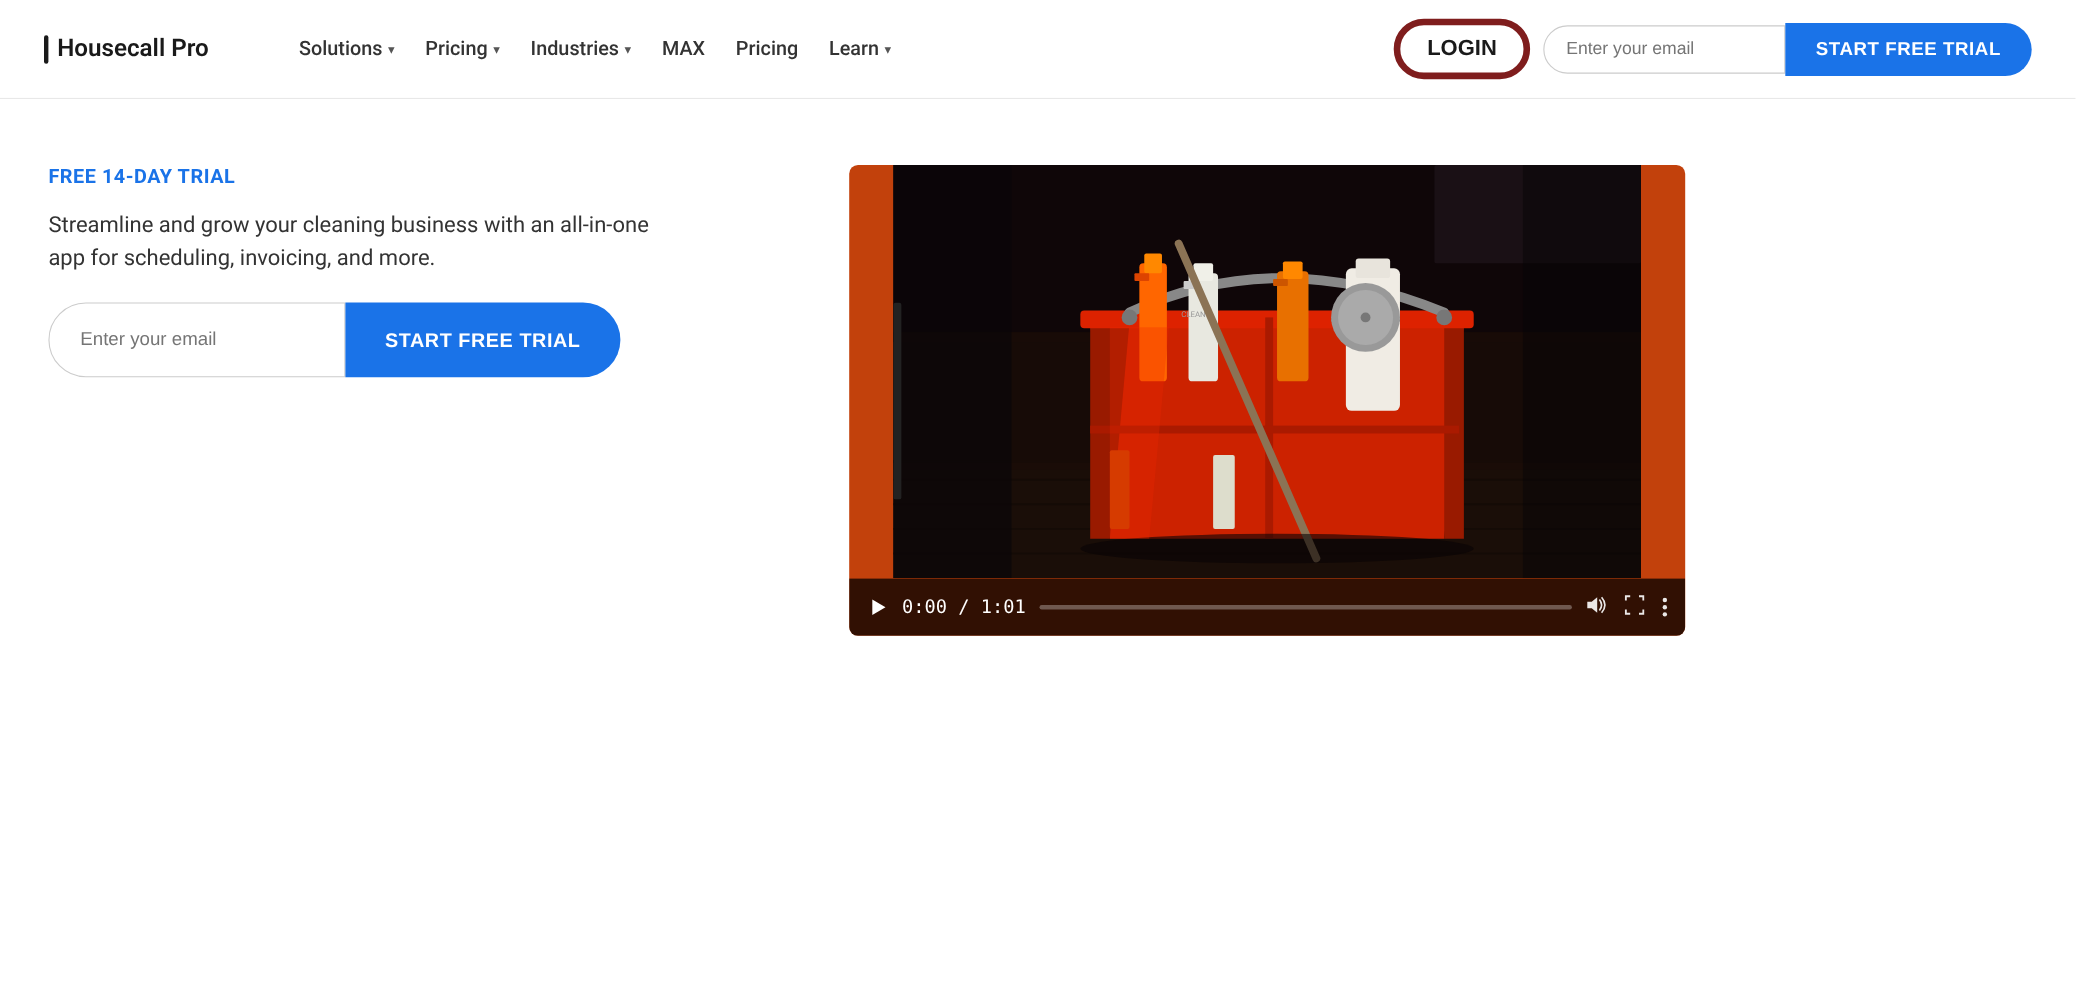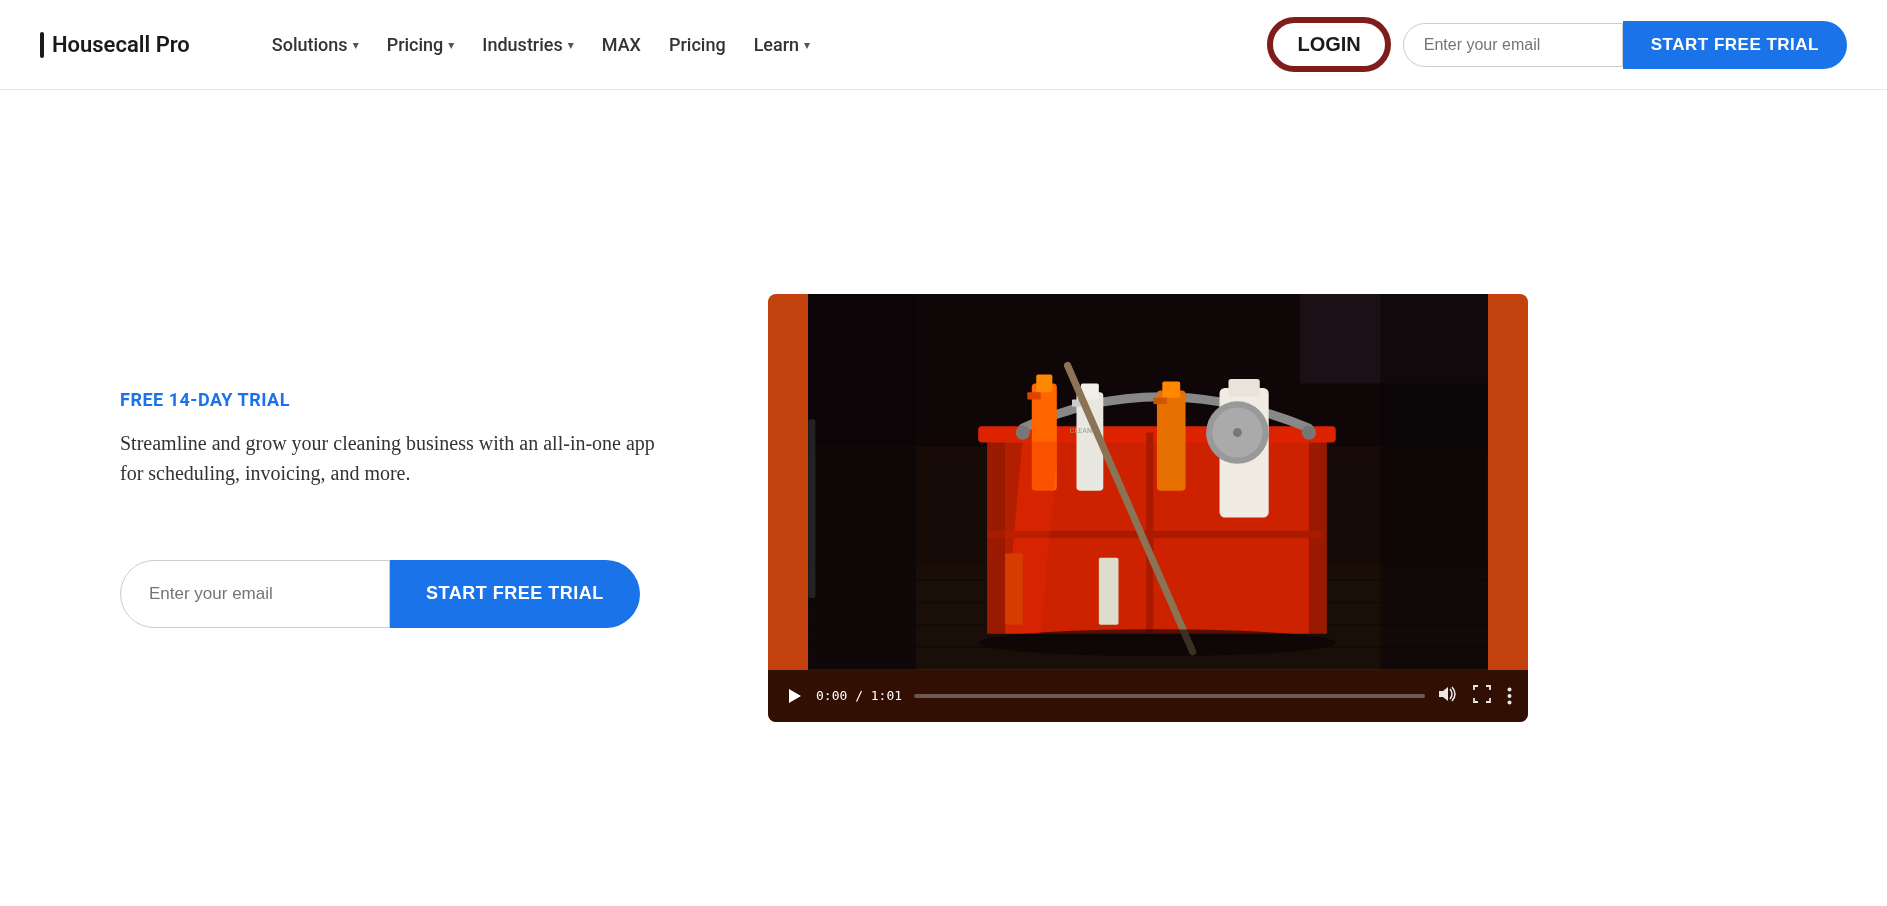--- a/index.html
+++ b/index.html
@@ -112,22 +112,22 @@
     }
 
     .nav-email-group {
       display: flex;
       align-items: center;
     }
 
     
     .hero {
       display: flex;
-      align-items: center;
-      padding: 60px 80px 40px 120px;
+      padding: 60px 80px 40px 44px;
+      gap: 80px;
       min-height: calc(906px - 90px);
     }
 
     .hero-left {
       flex: 0 0 auto;
       width: 620px;
     }
 
     .free-trial-badge {
       font-size: 18px;
@@ -145,23 +145,22 @@
       line-height: 1.1;
       margin-bottom: 28px;
       letter-spacing: -1px;
     }
 
     .hero-subtitle {
       font-size: 20px;
       font-weight: 400;
       color: #333333;
       line-height: 1.5;
-      margin-bottom: 72px;
+      margin-bottom: 26px;
       max-width: 560px;
-      font-family: Liberation Serif, serif;
     }
 
     .hero-cta {
       display: flex;
       align-items: center;
       gap: 0;
     }
 
     .hero-email-input {
       padding: 20px 28px;
@@ -224,21 +223,21 @@
       cursor: pointer;
       color: white;
       font-size: 16px;
       display: flex;
       align-items: center;
       justify-content: center;
     }
 
     .time-display {
       color: #ffffff;
-      font-size: 13px;
+      font-size: 17px;
       font-family: monospace;
       white-space: nowrap;
     }
 
     .progress-bar-container {
       flex: 1;
       height: 4px;
       background: rgba(255,255,255,0.3);
       border-radius: 2px;
       position: relative;

